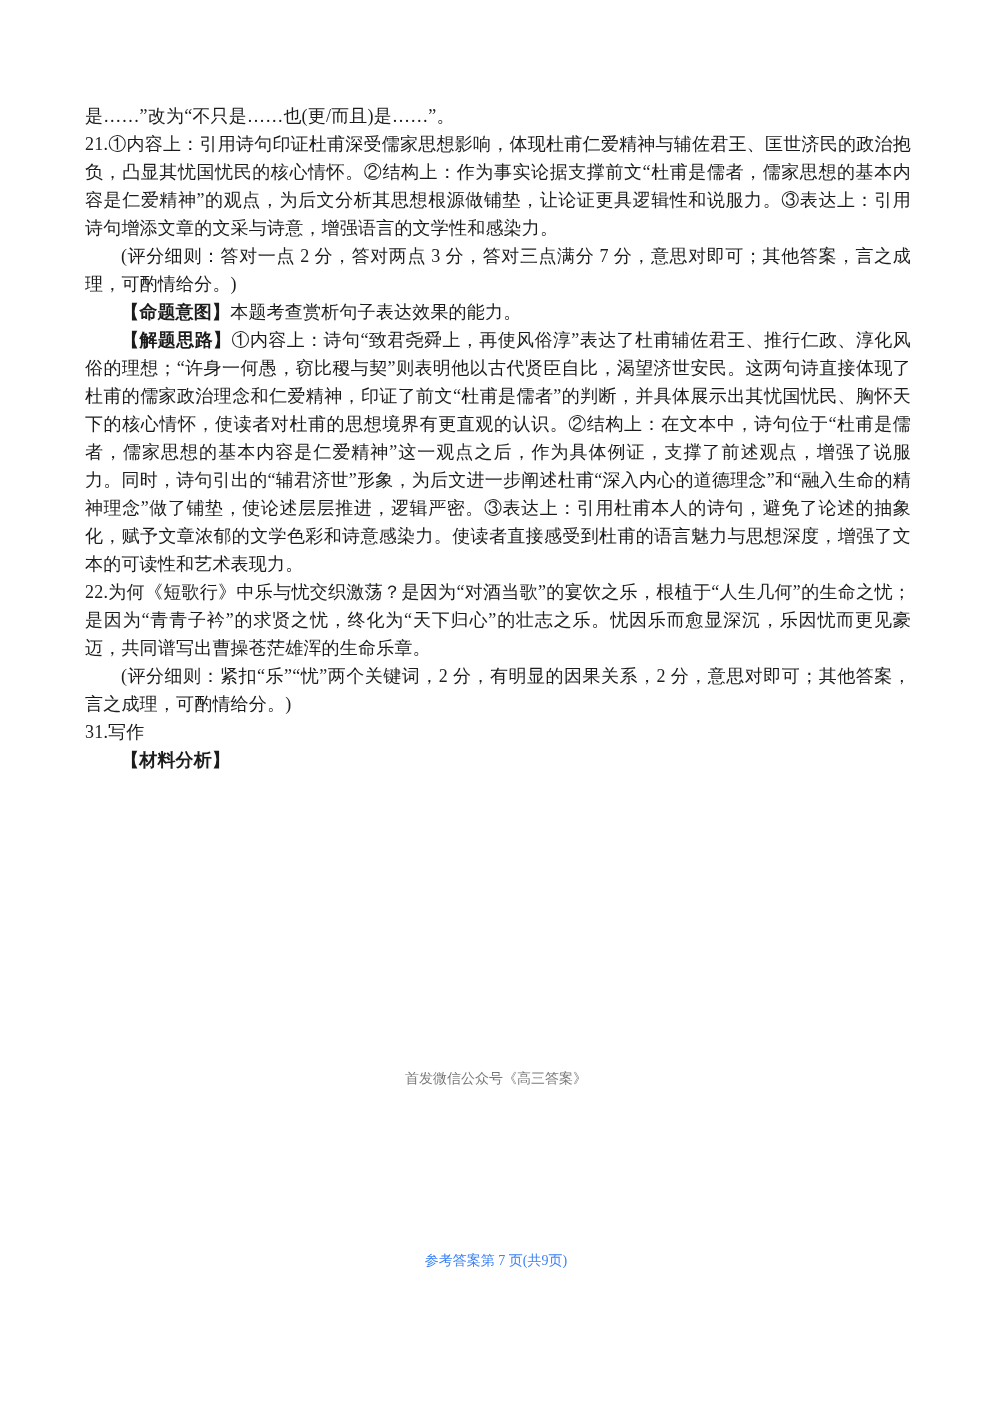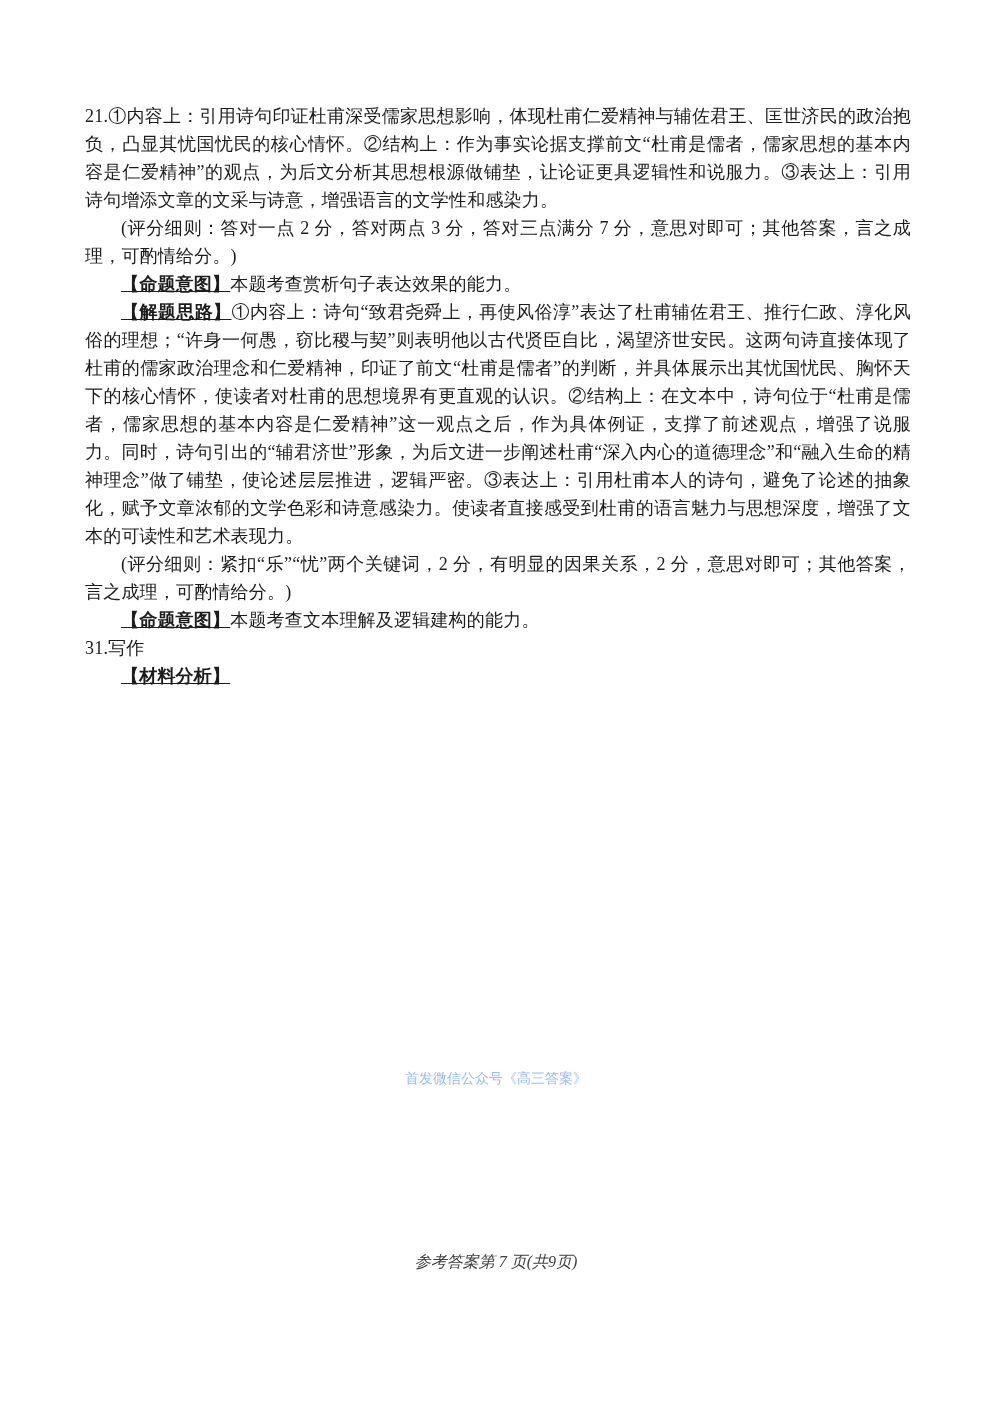--- a/index.html
+++ b/index.html
@@ -28,53 +28,52 @@
     line-height: 28px;
     text-align: justify;
     letter-spacing: 0.2px;
     word-break: break-all;
   }
   .para.indent {
     text-indent: 2em;
   }
   .para strong {
     font-weight: bold;
-    text-decoration: underline;
   }
   .footer {
     position: absolute;
     left: 0;
     top: 1252px;
     width: 100%;
     text-align: center;
-    font-size: 16px;
-    color: #404040;
-    font-style: italic;
+    font-size: 14px;
+    color: #3b82f6;
   }
   .watermark {
     position: absolute;
     left: 50%;
     top: 1070px;
     transform: translateX(-50%);
     font-size: 14px;
-    color: #3b82f6;
+    color: #000000;
     opacity: 0.55;
     white-space: nowrap;
     pointer-events: none;
   }
 </style>
 </head>
 <body>
 
 <div class="page">
   <div class="content">
+      <p class="para">是……”改为“不只是……也(更/而且)是……”。</p>
       <p class="para">21.①内容上：引用诗句印证杜甫深受儒家思想影响，体现杜甫仁爱精神与辅佐君王、匡世济民的政治抱负，凸显其忧国忧民的核心情怀。②结构上：作为事实论据支撑前文“杜甫是儒者，儒家思想的基本内容是仁爱精神”的观点，为后文分析其思想根源做铺垫，让论证更具逻辑性和说服力。③表达上：引用诗句增添文章的文采与诗意，增强语言的文学性和感染力。</p>
       <p class="para indent">(评分细则：答对一点 2 分，答对两点 3 分，答对三点满分 7 分，意思对即可；其他答案，言之成理，可酌情给分。)</p>
       <p class="para indent"><strong>【命题意图】</strong>本题考查赏析句子表达效果的能力。</p>
       <p class="para indent"><strong>【解题思路】</strong>①内容上：诗句“致君尧舜上，再使风俗淳”表达了杜甫辅佐君王、推行仁政、淳化风俗的理想；“许身一何愚，窃比稷与契”则表明他以古代贤臣自比，渴望济世安民。这两句诗直接体现了杜甫的儒家政治理念和仁爱精神，印证了前文“杜甫是儒者”的判断，并具体展示出其忧国忧民、胸怀天下的核心情怀，使读者对杜甫的思想境界有更直观的认识。②结构上：在文本中，诗句位于“杜甫是儒者，儒家思想的基本内容是仁爱精神”这一观点之后，作为具体例证，支撑了前述观点，增强了说服力。同时，诗句引出的“辅君济世”形象，为后文进一步阐述杜甫“深入内心的道德理念”和“融入生命的精神理念”做了铺垫，使论述层层推进，逻辑严密。③表达上：引用杜甫本人的诗句，避免了论述的抽象化，赋予文章浓郁的文学色彩和诗意感染力。使读者直接感受到杜甫的语言魅力与思想深度，增强了文本的可读性和艺术表现力。</p>
+      <p class="para">22.为何《短歌行》中乐与忧交织激荡？是因为“对酒当歌”的宴饮之乐，根植于“人生几何”的生命之忧；是因为“青青子衿”的求贤之忧，终化为“天下归心”的壮志之乐。忧因乐而愈显深沉，乐因忧而更见豪迈，共同谱写出曹操苍茫雄浑的生命乐章。</p>
       <p class="para indent">(评分细则：紧扣“乐”“忧”两个关键词，2 分，有明显的因果关系，2 分，意思对即可；其他答案，言之成理，可酌情给分。)</p>
-      <p class="para indent"><strong>【命题意图】</strong>本题考查文本理解及逻辑建构的能力。</p>
       <p class="para">31.写作</p>
       <p class="para indent"><strong>【材料分析】</strong></p>
     </div>
   <div class="watermark">首发微信公众号《高三答案》</div>
   <div class="footer">参考答案第 7 页(共9页)</div>
 </div>
 
 </body></html>

